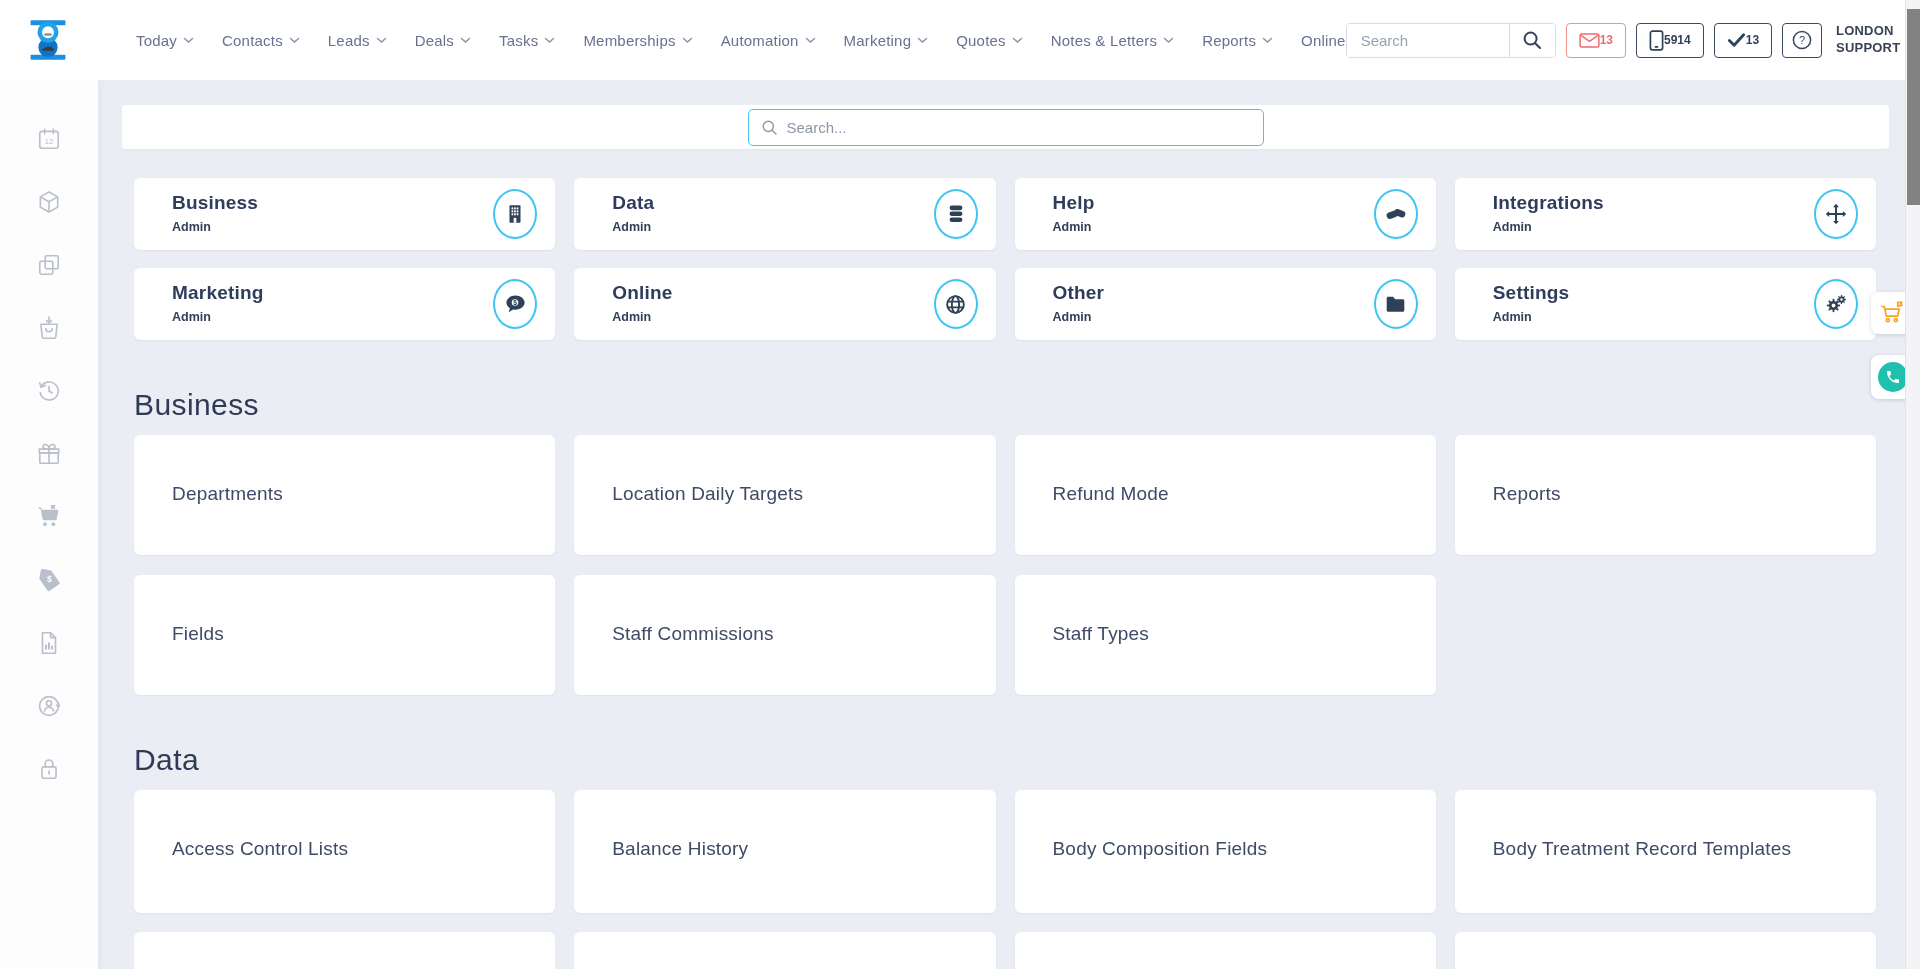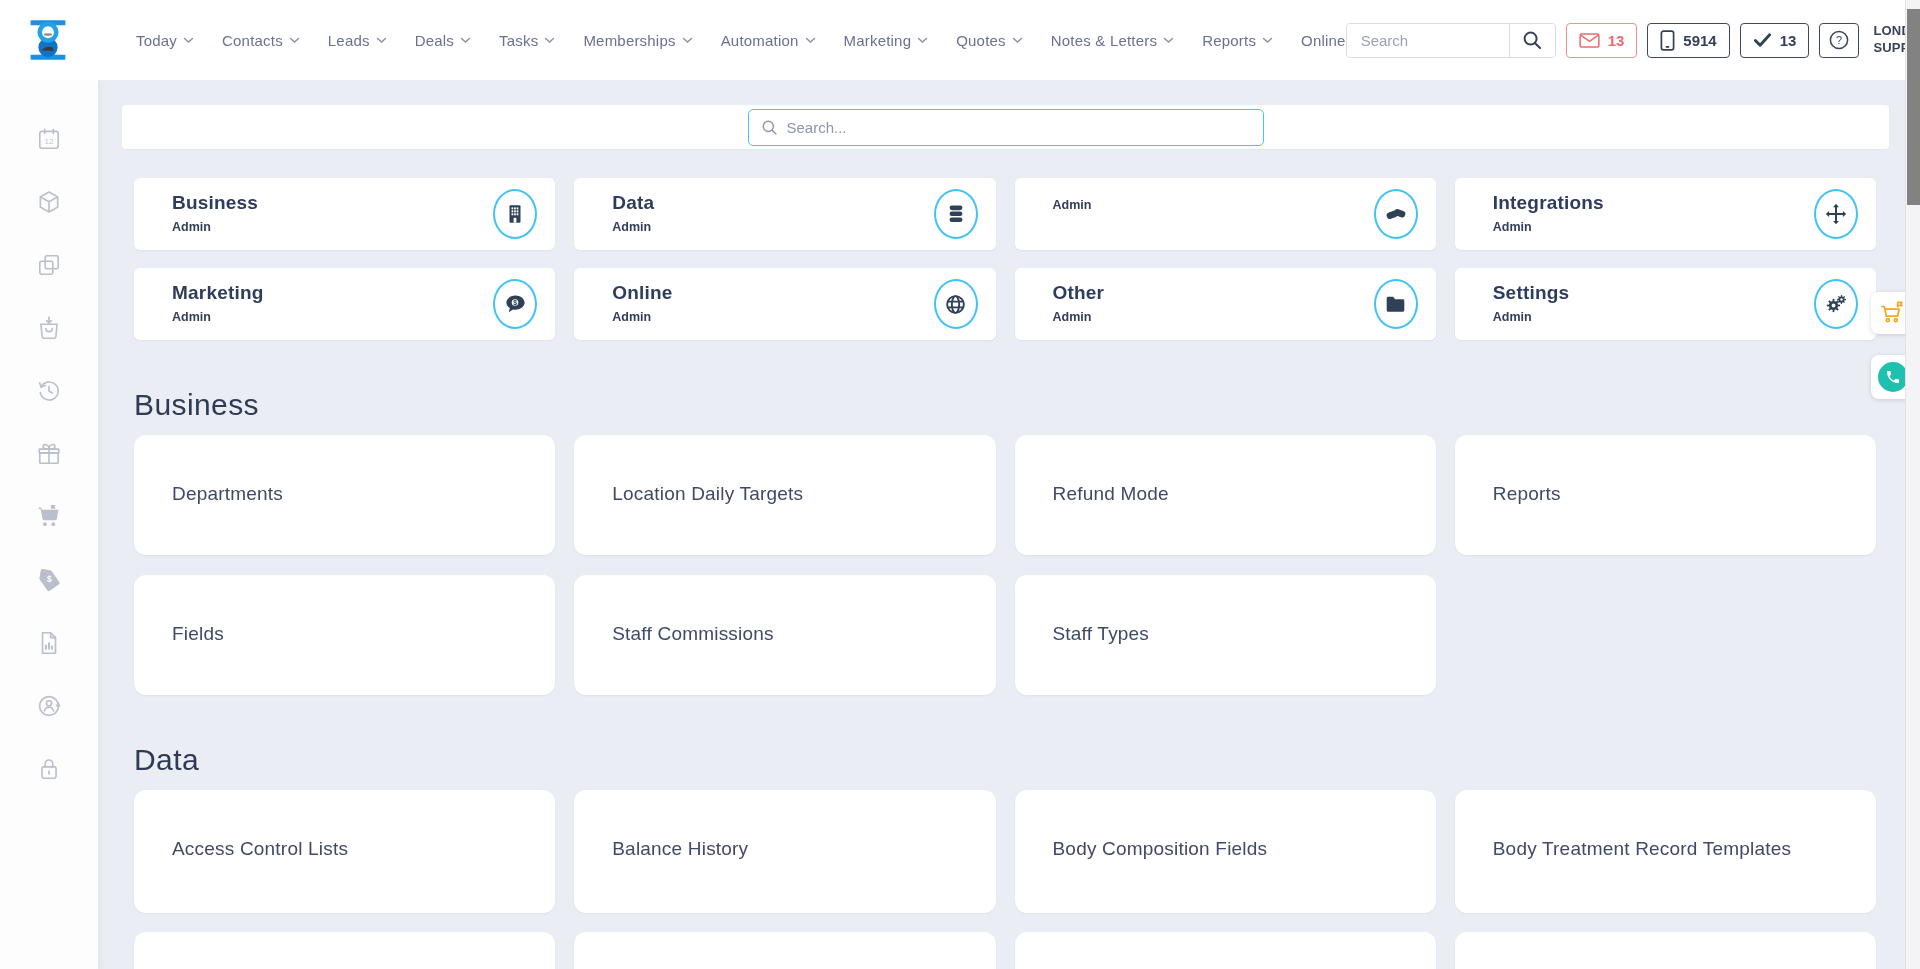--- a/index.html
+++ b/index.html
@@ -9,21 +9,21 @@
   
   .topbar { position:fixed; top:0; left:0; right:0; height:80px; background:#fff; display:flex; align-items:center; z-index:30; }
   .logo { margin-left:26px; width:44px; height:50px; flex:0 0 auto; }
   .topnav { margin-left:66px; display:flex; align-items:center; gap:28px; }
   .nav-item { display:flex; align-items:center; gap:6px; font-size:15px; font-weight:500; color:#6a7190; letter-spacing:.2px; cursor:pointer; white-space:nowrap; }
   .right-cluster { margin-left:auto; margin-right:20px; display:flex; align-items:center; gap:10px; }
   .top-search { display:flex; height:35px; border:1px solid #d9dce6; border-radius:4px; overflow:hidden; background:#fff; }
   .top-search input { border:none; outline:none; width:162px; padding:0 14px; font-size:15px; color:#3a4256; font-family:"Liberation Sans",sans-serif; }
   .top-search input::placeholder { color:#9aa1b5; }
   .top-search .mag-btn { width:46px; display:flex; align-items:center; justify-content:center; border-left:1px solid #d9dce6; cursor:pointer; background:#fff; }
-  .badge { height:35px; border-radius:4px; display:flex; align-items:center; justify-content:center; gap:8px; font-size:15px; font-weight:600; padding:0 12px; cursor:pointer; background:#fff; }
+  .badge { height:35px; border-radius:4px; display:flex; align-items:center; justify-content:center; gap:0; font-size:12px; font-weight:600; padding:0 12px; cursor:pointer; background:#fff; }
   .badge.red { border:1px solid #f0908f; color:#ee6a6e; }
   .badge.navy { border:1px solid #3c4961; color:#33405c; }
   .q-btn { width:40px; height:35px; border:1px solid #3c4961; border-radius:4px; display:flex; align-items:center; justify-content:center; cursor:pointer; background:#fff; }
   .user-name { font-size:13px; font-weight:700; color:#3a4256; line-height:1.3; letter-spacing:.2px; margin-left:4px; }
   .avatar { width:40px; height:40px; border-radius:50%; background:#2f4156; display:flex; align-items:flex-end; justify-content:center; overflow:hidden; cursor:pointer; }
 
   
   .sidebar { position:fixed; top:80px; left:0; bottom:0; width:98px; background:#fdfdfe; box-shadow:2px 0 6px rgba(40,50,80,.05); display:flex; flex-direction:column; align-items:center; padding-top:46px; gap:37px; z-index:20; }
   .side-ic { width:26px; height:26px; cursor:pointer; }
 
@@ -39,21 +39,21 @@
   .cat-card { height:72px; background:#fff; border-radius:6px; box-shadow:0 1px 2px rgba(40,50,80,.06); position:relative; padding:14px 0 0 38px; cursor:pointer; }
   .cat-title { font-size:19px; font-weight:600; color:#2f3d5c; letter-spacing:.2px; }
   .cat-sub { font-size:12.5px; font-weight:600; color:#333f58; margin-top:6px; }
   .cat-circle { position:absolute; right:18px; top:11px; width:44px; height:50px; border:2px solid #3fc4f3; border-radius:50%; background:#fff; display:flex; align-items:center; justify-content:center; }
 
   .section-title { margin:48px 0 0 36px; font-size:30px; font-weight:500; color:#2f3b55; letter-spacing:.4px; }
   .biz-grid { margin-top:13px; row-gap:20px; }
   .biz-grid .card { height:120px; }
   .data-grid { margin-top:13px; row-gap:19px; }
   .data-grid .card { height:123px; }
-  .card { background:#fff; border-radius:12px; box-shadow:0 1px 2px rgba(40,50,80,.06); padding:46px 30px 0 38px; cursor:pointer; }
+  .card { background:#fff; border-radius:6px; box-shadow:0 1px 2px rgba(40,50,80,.06); padding:46px 30px 0 38px; cursor:pointer; }
   .card-label { font-size:19px; font-weight:500; color:#3e4a66; letter-spacing:.2px; line-height:26px; }
   .stub-grid { margin-top:19px; row-gap:19px; }
   .stub-grid .card { height:120px; }
 
   
   .float-btn { position:fixed; right:5px; width:44px; border-radius:8px; background:#fff; box-shadow:0 1px 4px rgba(40,50,80,.18); display:flex; align-items:center; justify-content:center; z-index:40; cursor:pointer; }
   .float-cart { top:292px; height:42px; }
   .float-phone { top:355px; height:44px; }
   .teal-circle { width:30px; height:30px; border-radius:50%; background:#1fc0ad; display:flex; align-items:center; justify-content:center; }
   .scrollbar { position:fixed; top:0; right:0; width:15px; height:100%; background:#f4f4f6; border-left:1px solid #e3e3e7; z-index:50; }
@@ -290,20 +290,21 @@
       <div class="cat-sub">Admin</div>
       <div class="cat-circle">
         <svg width="22" height="22" viewBox="0 0 24 24" fill="#2e4156">
             <rect x="5" y="2.8" width="14" height="5" rx="2.5"></rect>
             <rect x="5" y="9.3" width="14" height="5" rx="2.5"></rect>
             <rect x="5" y="15.8" width="14" height="5" rx="2.5"></rect>
           </svg>
       </div>
     </div>
     <div class="cat-card">
+      <div class="cat-title">Help</div>
       <div class="cat-sub">Admin</div>
       <div class="cat-circle">
         <svg width="24" height="24" viewBox="0 0 24 24" fill="#2e4156">
             <rect x="2.5" y="9.5" width="11.5" height="6.5" rx="3.2" transform="rotate(-20 8.2 12.7)"></rect>
             <rect x="10" y="8" width="11.5" height="6.5" rx="3.2" transform="rotate(20 15.8 11.2)"></rect>
           </svg>
       </div>
     </div>
     <div class="cat-card">
       <div class="cat-title">Integrations</div>

